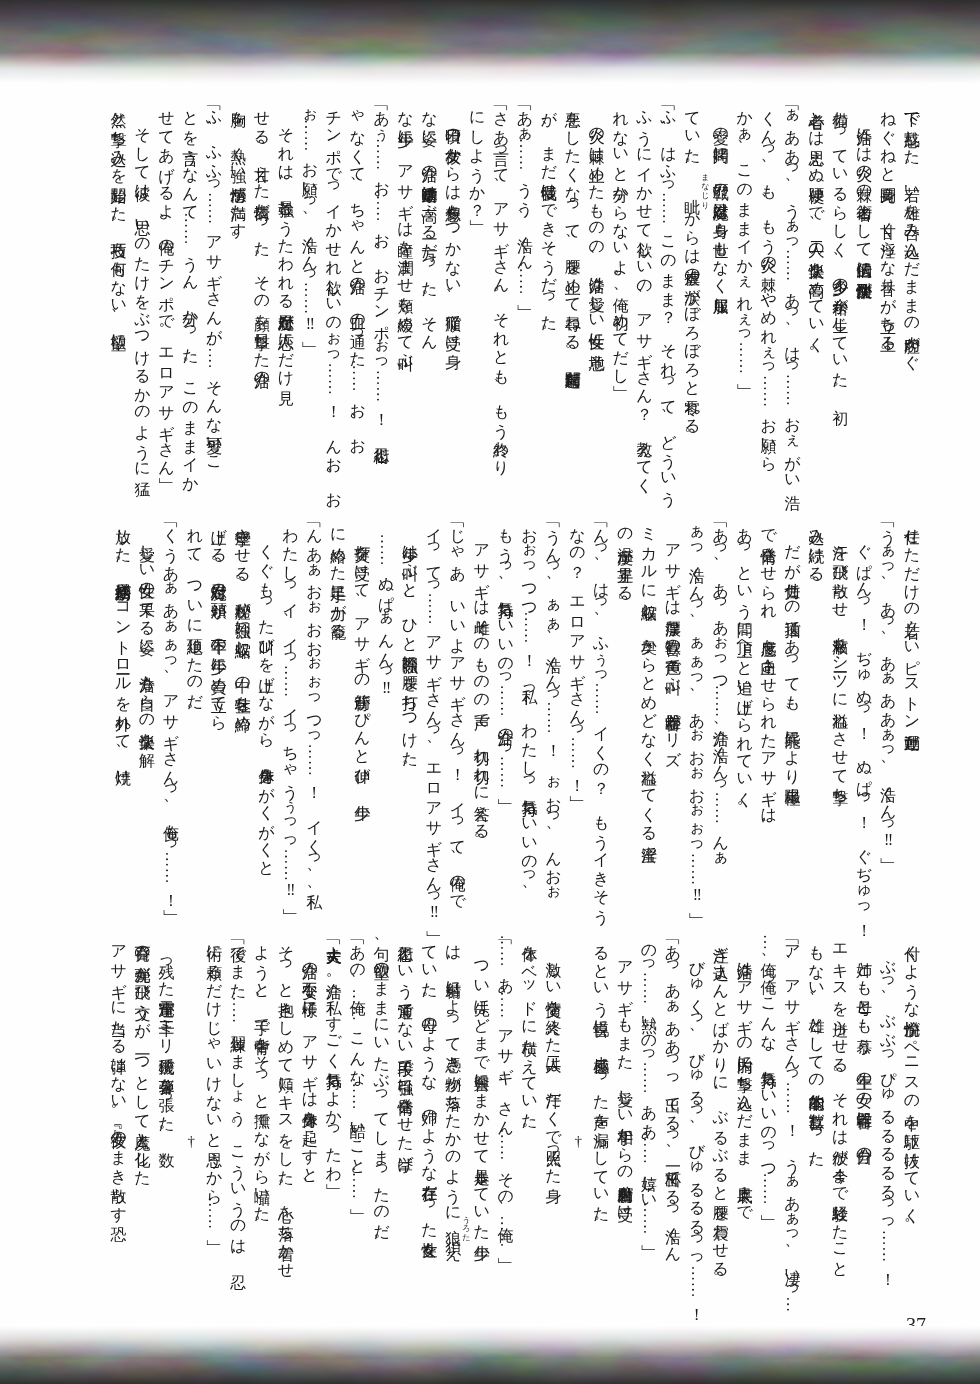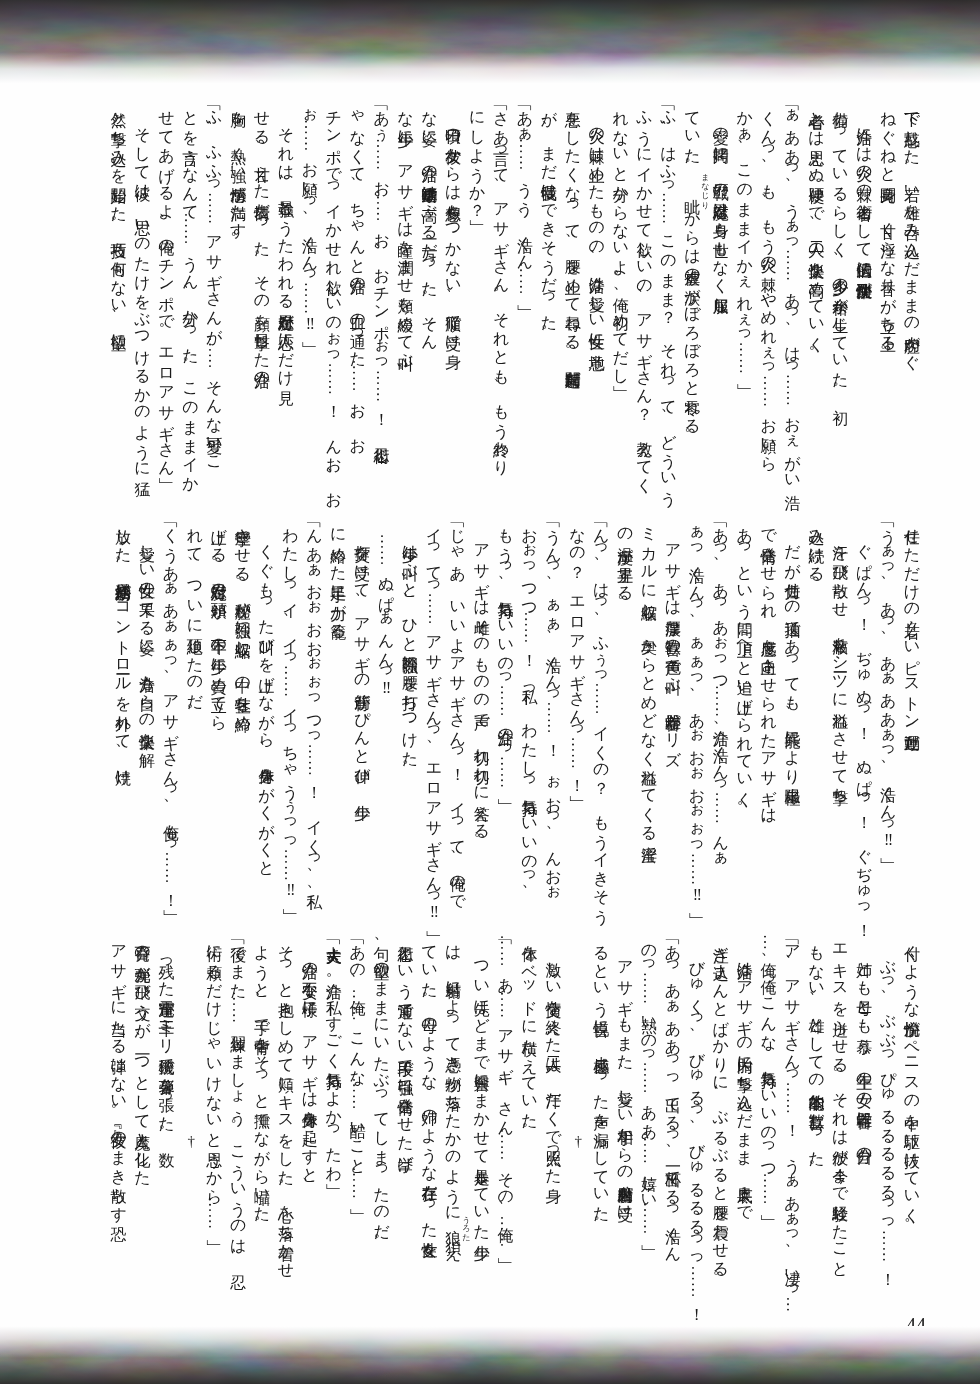--- a/index.html
+++ b/index.html
@@ -178,21 +178,21 @@
         <div class="tline">ようと、手で背中をそっと撫でながら囁いた。</div>
         <div class="tline">「後でまた……練習しましょう。こういうのは、忍</div>
         <div class="tline">術に頼るだけじゃいけないと思うから……」</div>
         <div class="tline sep">†</div>
         <div class="tline">　残った雷電達が十三ミリ機銃で弾幕を張った。数</div>
         <div class="tline">百発の弾丸が飛び交うが、一つとして魔人と化した</div>
         <div class="tline">アサギに当たる弾はない。『彼女』のまき散らす恐</div>
       </section>
   </main>
 
-  <div class="page-number">44</div>
+  <div class="page-number">37</div>
 
   <div class="texture footer-band">
     <svg width="980" height="58" xmlns="http://www.w3.org/2000/svg">
       <defs>
         <filter id="grunge-bottom" x="0" y="0" width="100%" height="100%">
           <feTurbulence type="fractalNoise" baseFrequency="0.011 0.04" numOctaves="5" seed="21" stitchTiles="stitch"></feTurbulence>
           <feComponentTransfer>
             <feFuncR type="linear" slope="0.55" intercept="0.12"></feFuncR>
             <feFuncG type="linear" slope="0.55" intercept="0.12"></feFuncG>
             <feFuncB type="linear" slope="0.55" intercept="0.12"></feFuncB>

